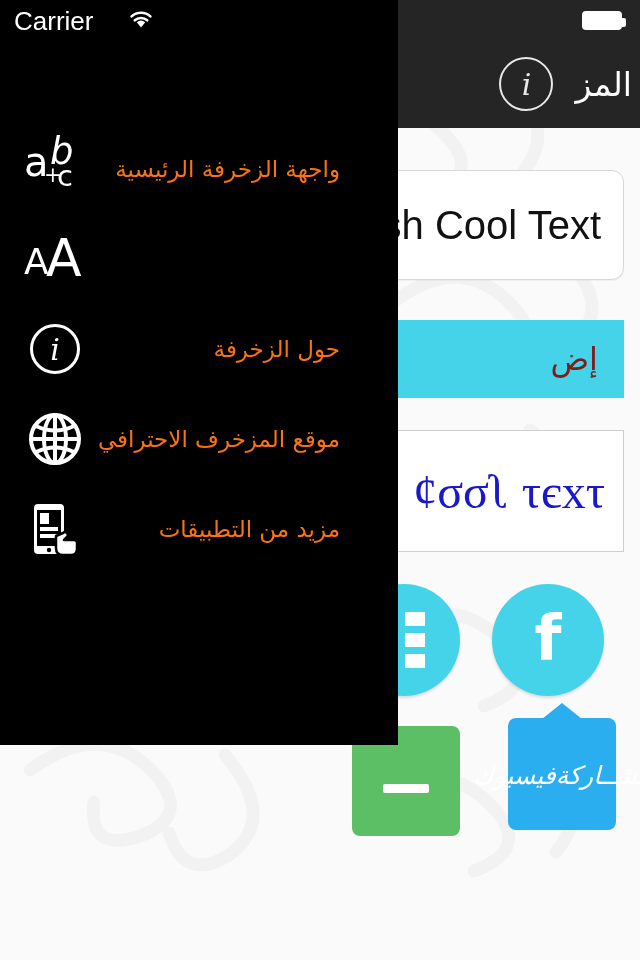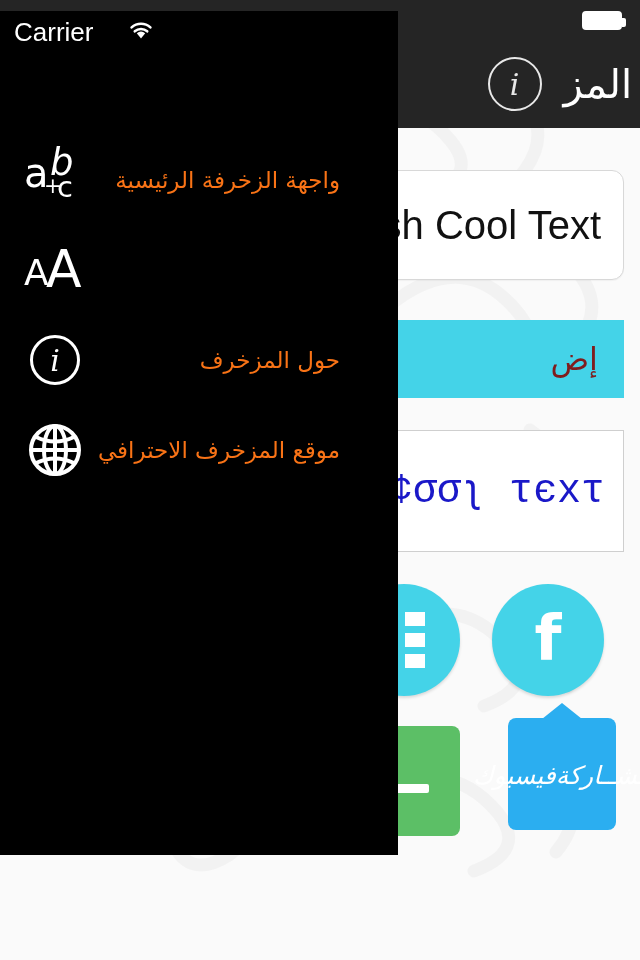--- a/index.html
+++ b/index.html
@@ -36,21 +36,21 @@
     content:""; position:absolute; right:-6px; top:5px;
     width:4px; height:9px; background:#fff; border-radius:0 2px 2px 0;
   }
 
   #navbar {
     position:absolute; left:0; top:40px; width:640px; height:88px;
     background:#252525;
     display:flex; align-items:center; justify-content:flex-end;
   }
   #nav-title {
-    color:#fff; font-size:40px; direction:rtl;
+    color:#fff; font-size:33px; direction:rtl;
     margin-right:8px; white-space:nowrap;
     font-family:"DejaVu Sans","Liberation Sans",sans-serif;
   }
   #nav-info-btn {
     width:54px; height:54px; margin-right:22px; margin-left:14px;
     border:2.5px solid #e8e8e8; border-radius:50%;
     display:flex; align-items:center; justify-content:center;
     color:#e8e8e8; font-size:30px; font-style:italic;
     font-family:"DejaVu Serif","Liberation Serif",serif;
     flex:0 0 auto;
@@ -83,22 +83,22 @@
   #result-row {
     position:absolute; left:16px; top:302px; width:608px; height:122px;
     display:flex; align-items:stretch;
   }
   #result-box {
     flex:1 1 auto; background:#fff; border:1px solid #cfcfcf;
     display:flex; align-items:center; justify-content:flex-end;
     padding:0 18px; overflow:hidden;
   }
   #result-text {
-    font-size:40px; color:#1a18c8; white-space:nowrap;
-    font-family:Liberation Mono, monospace;
+    font-size:48px; color:#1a18c8; white-space:nowrap;
+    font-family:Liberation Serif, serif;
   }
   #result-action {
     flex:0 0 52px; background:#62AACB;
     display:flex; align-items:center; justify-content:center;
     margin-left:14px;
   }
   #result-action .tri {
     width:0; height:0;
     border-top:22px solid transparent;
     border-bottom:22px solid transparent;
@@ -144,22 +144,22 @@
     content:""; position:absolute; left:50%; top:-15px; transform:translateX(-50%);
     width:0; height:0;
     border-left:20px solid transparent;
     border-right:20px solid transparent;
     border-bottom:16px solid #2BAEF0;
   }
   #fb-tooltip span { color:#fff; font-size:25px; line-height:1.18; }
 
   
   #drawer {
-    position:absolute; left:0; top:0; width:398px; height:844px;
-    background:#000; z-index:20;margin-top:11px;
+    position:absolute; left:0; top:0; width:398px; height:745px;
+    background:#000; z-index:20;
   }
   #drawer-statusbar {
     position:absolute; left:0; top:0; width:398px; height:40px;
     color:#fff;
   }
   #sb-carrier {
     position:absolute; left:14px; top:6px; font-size:26px; color:#fff;
     font-family:"Liberation Sans",sans-serif;
   }
   #sb-wifi { position:absolute; left:128px; top:8px; width:26px; height:22px; }
@@ -330,34 +330,48 @@
             <span class="small">A</span>
               <span class="big">A</span>
           </span>
         </span>
       </div>
 
       <div class="menu-item">
         <span class="menu-icon">
           <span class="icon-info-circle">i</span>
         </span>
-        <span class="menu-label">حول المزخرف</span>
+        <span class="menu-label">حول الزخرفة</span>
       </div>
 
       <div class="menu-item">
         <span class="menu-icon icon-globe">
           <svg width="56" height="56" viewBox="0 0 56 56">
             <circle cx="28" cy="28" r="24" fill="none" stroke="#fff" stroke-width="4"></circle>
             <ellipse cx="28" cy="28" rx="11" ry="24" fill="none" stroke="#fff" stroke-width="4"></ellipse>
             <line x1="4" y1="28" x2="52" y2="28" stroke="#fff" stroke-width="4"></line>
             <path d="M9 15 q19 9 38 0" fill="none" stroke="#fff" stroke-width="4"></path>
             <path d="M9 41 q19 -9 38 0" fill="none" stroke="#fff" stroke-width="4"></path>
             <line x1="28" y1="4" x2="28" y2="52" stroke="#fff" stroke-width="4"></line>
           </svg>
         </span>
         <span class="menu-label">موقع المزخرف الاحترافي</span>
       </div>
 
+      <div class="menu-item">
+        <span class="menu-icon icon-apps">
+          <svg width="58" height="58" viewBox="0 0 58 58">
+            <rect x="8" y="4" width="30" height="50" rx="4" fill="#fff"></rect>
+            <rect x="11" y="10" width="24" height="36" fill="#000"></rect>
+            <rect x="14" y="13" width="9" height="11" fill="#fff"></rect>
+            <rect x="14" y="27" width="18" height="4" fill="#fff"></rect>
+            <rect x="14" y="34" width="18" height="4" fill="#fff"></rect>
+            <circle cx="23" cy="50" r="2.2" fill="#000"></circle>
+            <path d="M30 36 l0 12 q0 7 7 7 l8 0 q6 0 6 -6 l0 -6 q0 -3 -3 -3 l-10 0 l3 -3 q2 -2 0 -4 q-2 -2 -4 0 Z" fill="#fff" stroke="#000" stroke-width="2.5" stroke-linejoin="round"></path>
+          </svg>
+        </span>
+        <span class="menu-label">مزيد من التطبيقات</span>
+      </div>
 
     </div>
   </div>
 
 </div>
 
 </body></html>

